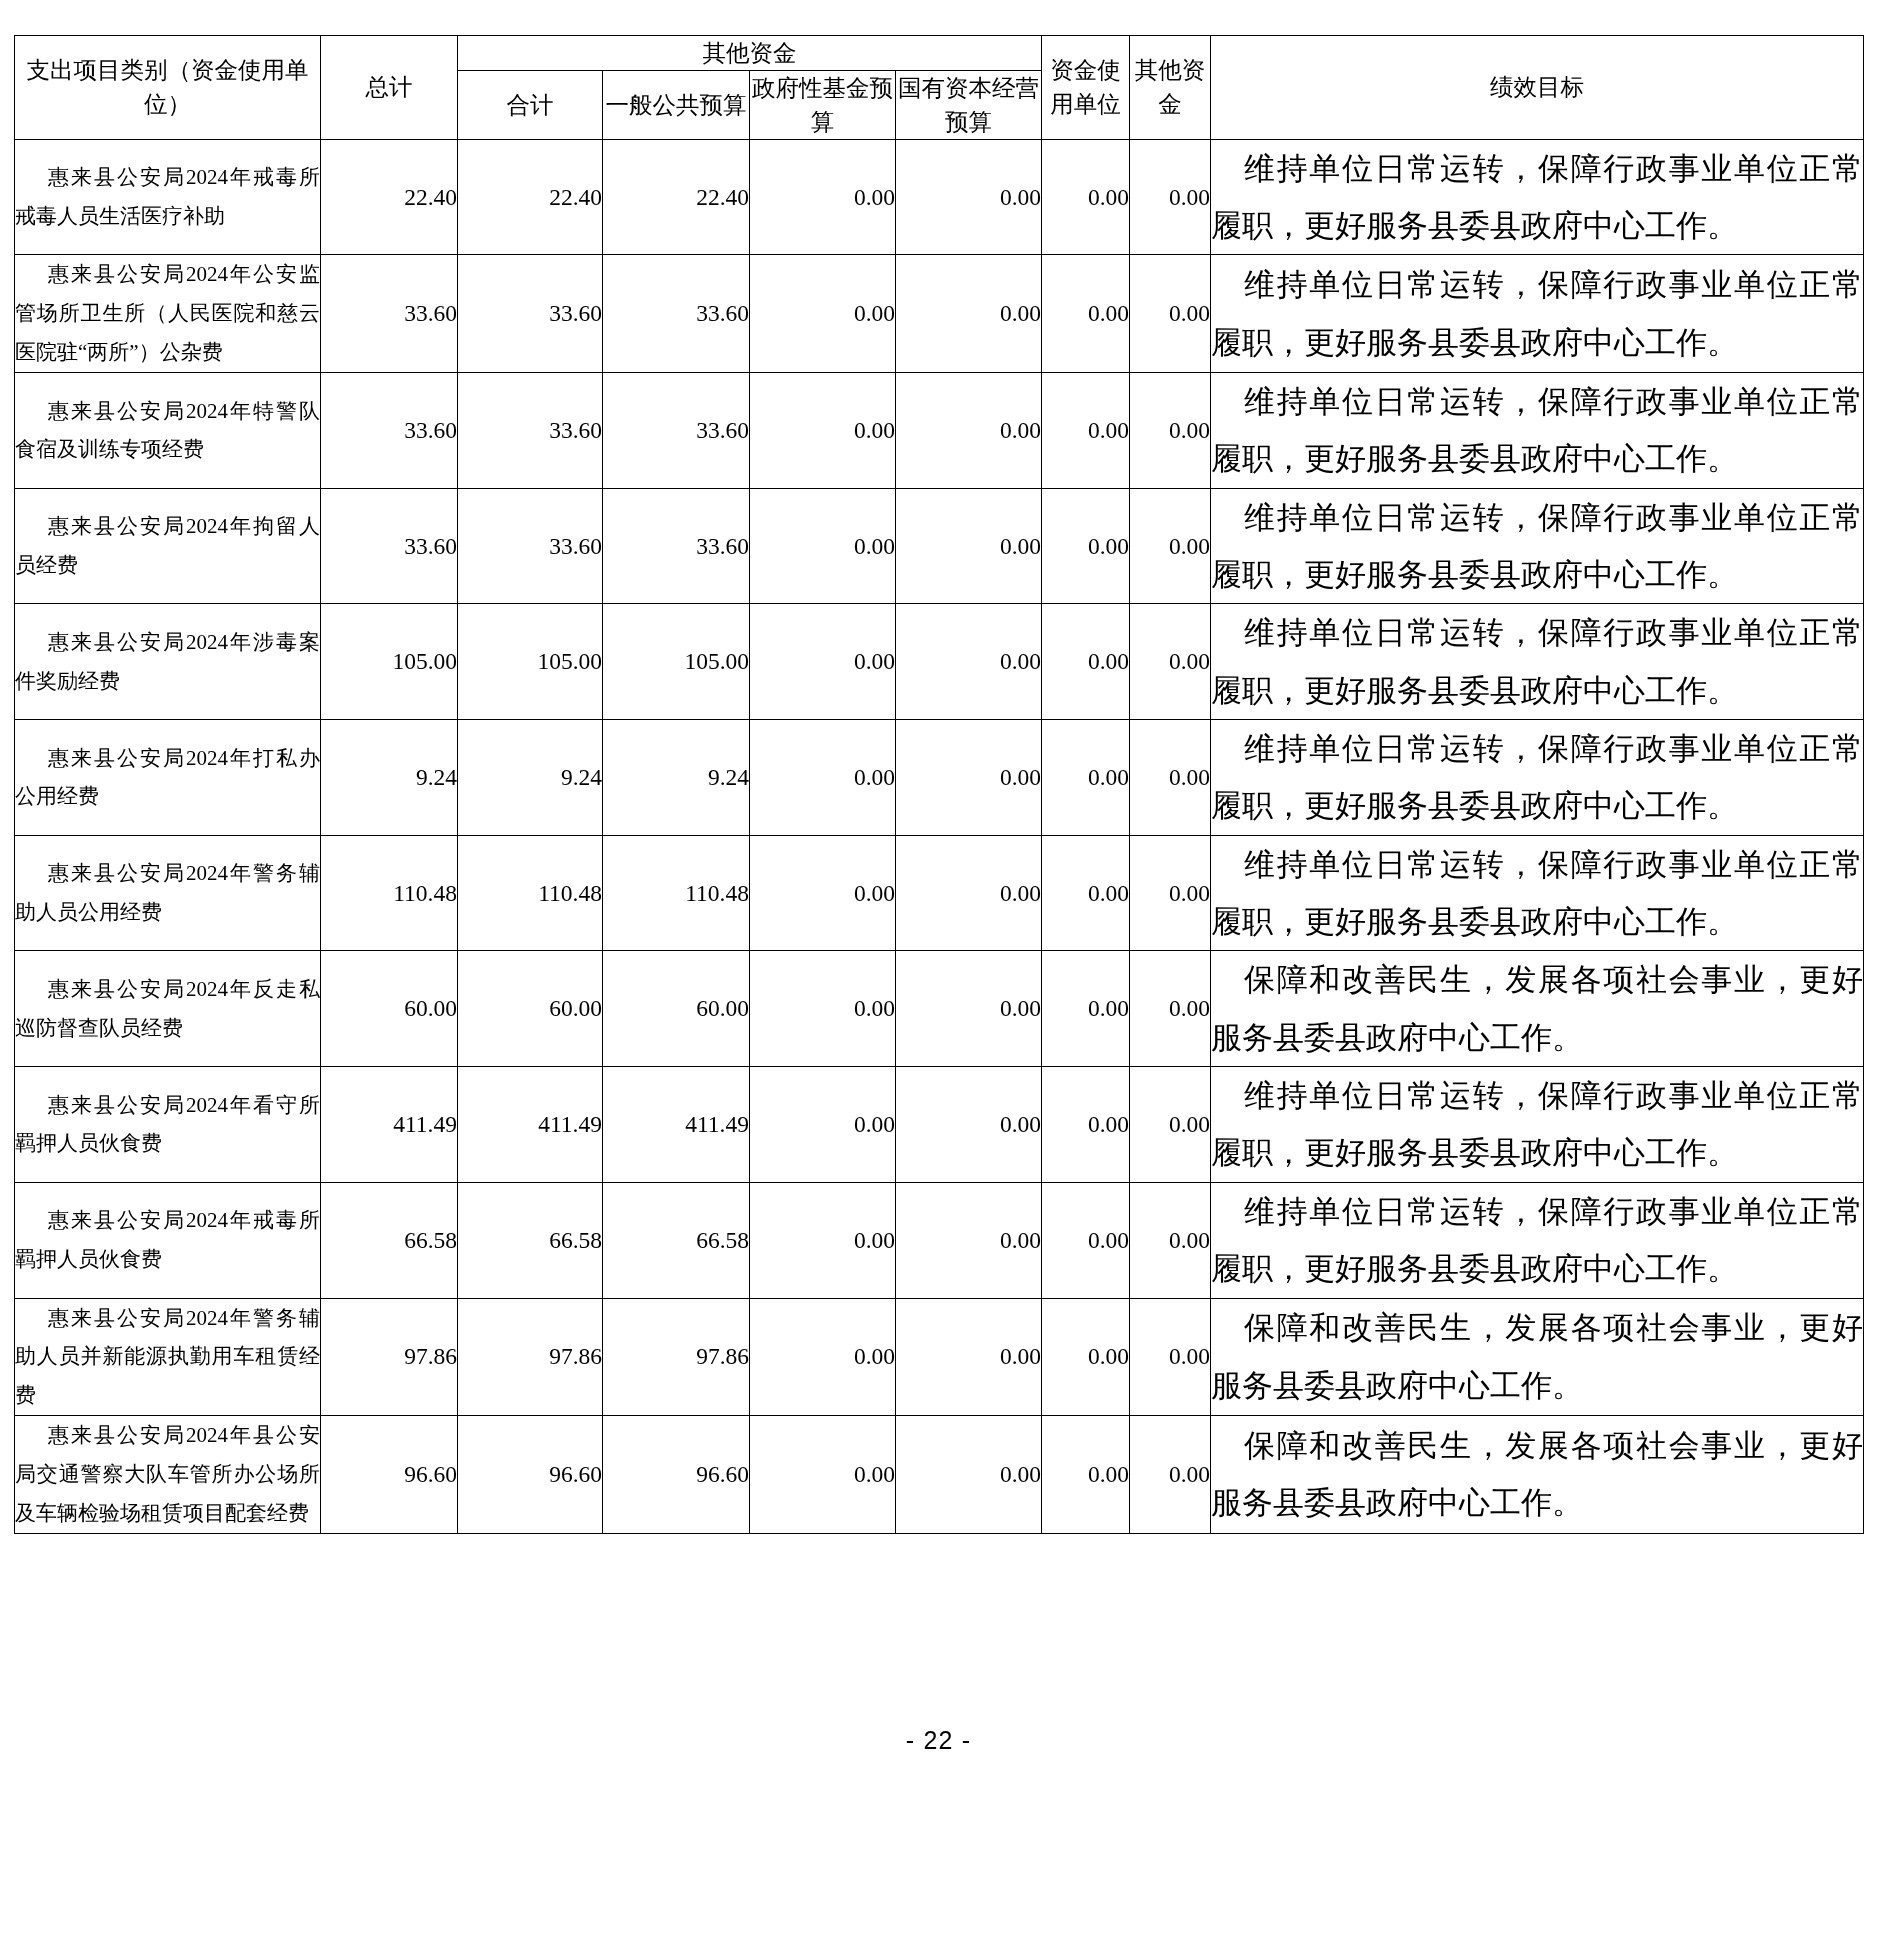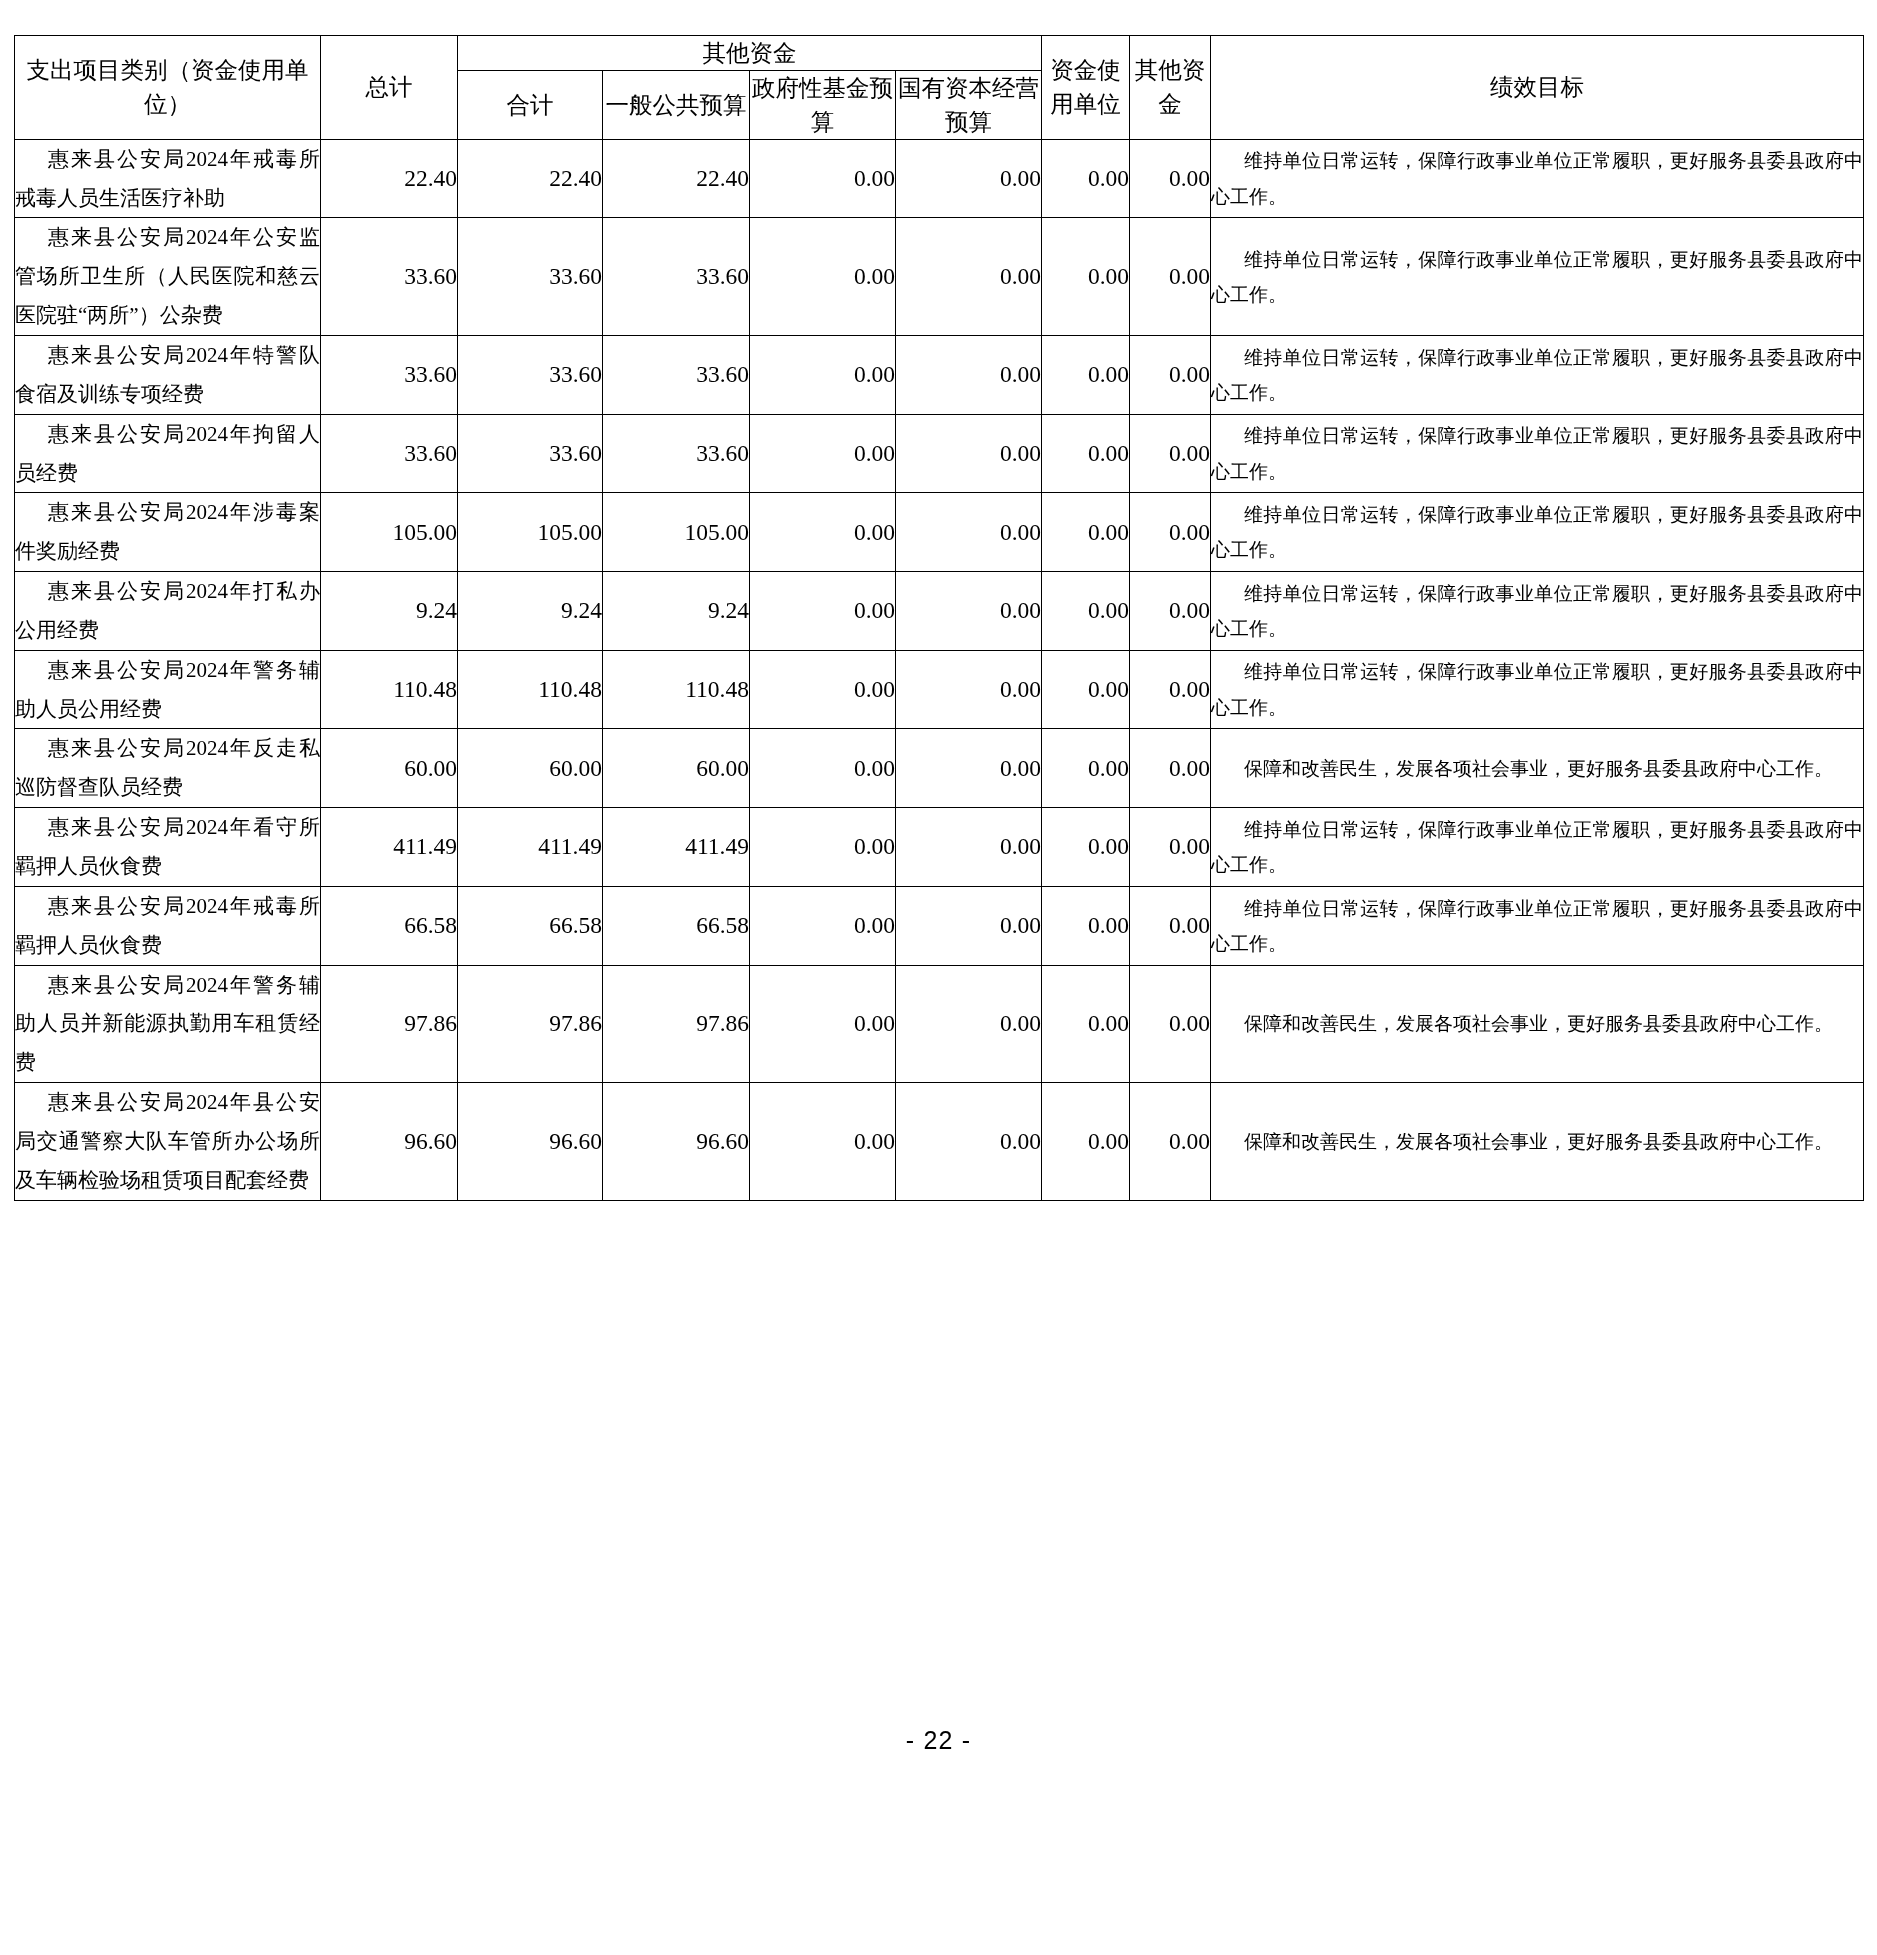--- a/index.html
+++ b/index.html
@@ -77,21 +77,21 @@
 
   td.num {
     font-size: 23.5px;
     text-align: right;
     padding: 5.9px 5.9px 5.9px 3.5px;
     white-space: nowrap;
     font-family: "Liberation Serif", "DejaVu Serif", serif;
   }
 
   td.goal {
-    font-size: 19px;
+    font-size: 31px;
     line-height: 1.85;
     text-align: justify;
     text-align-last: left;
     padding: 8.2px 9.4px 8.2px 10.6px;
     text-indent: 33px;
     word-break: break-all;
   }
 
   .footer {
     position: absolute;

